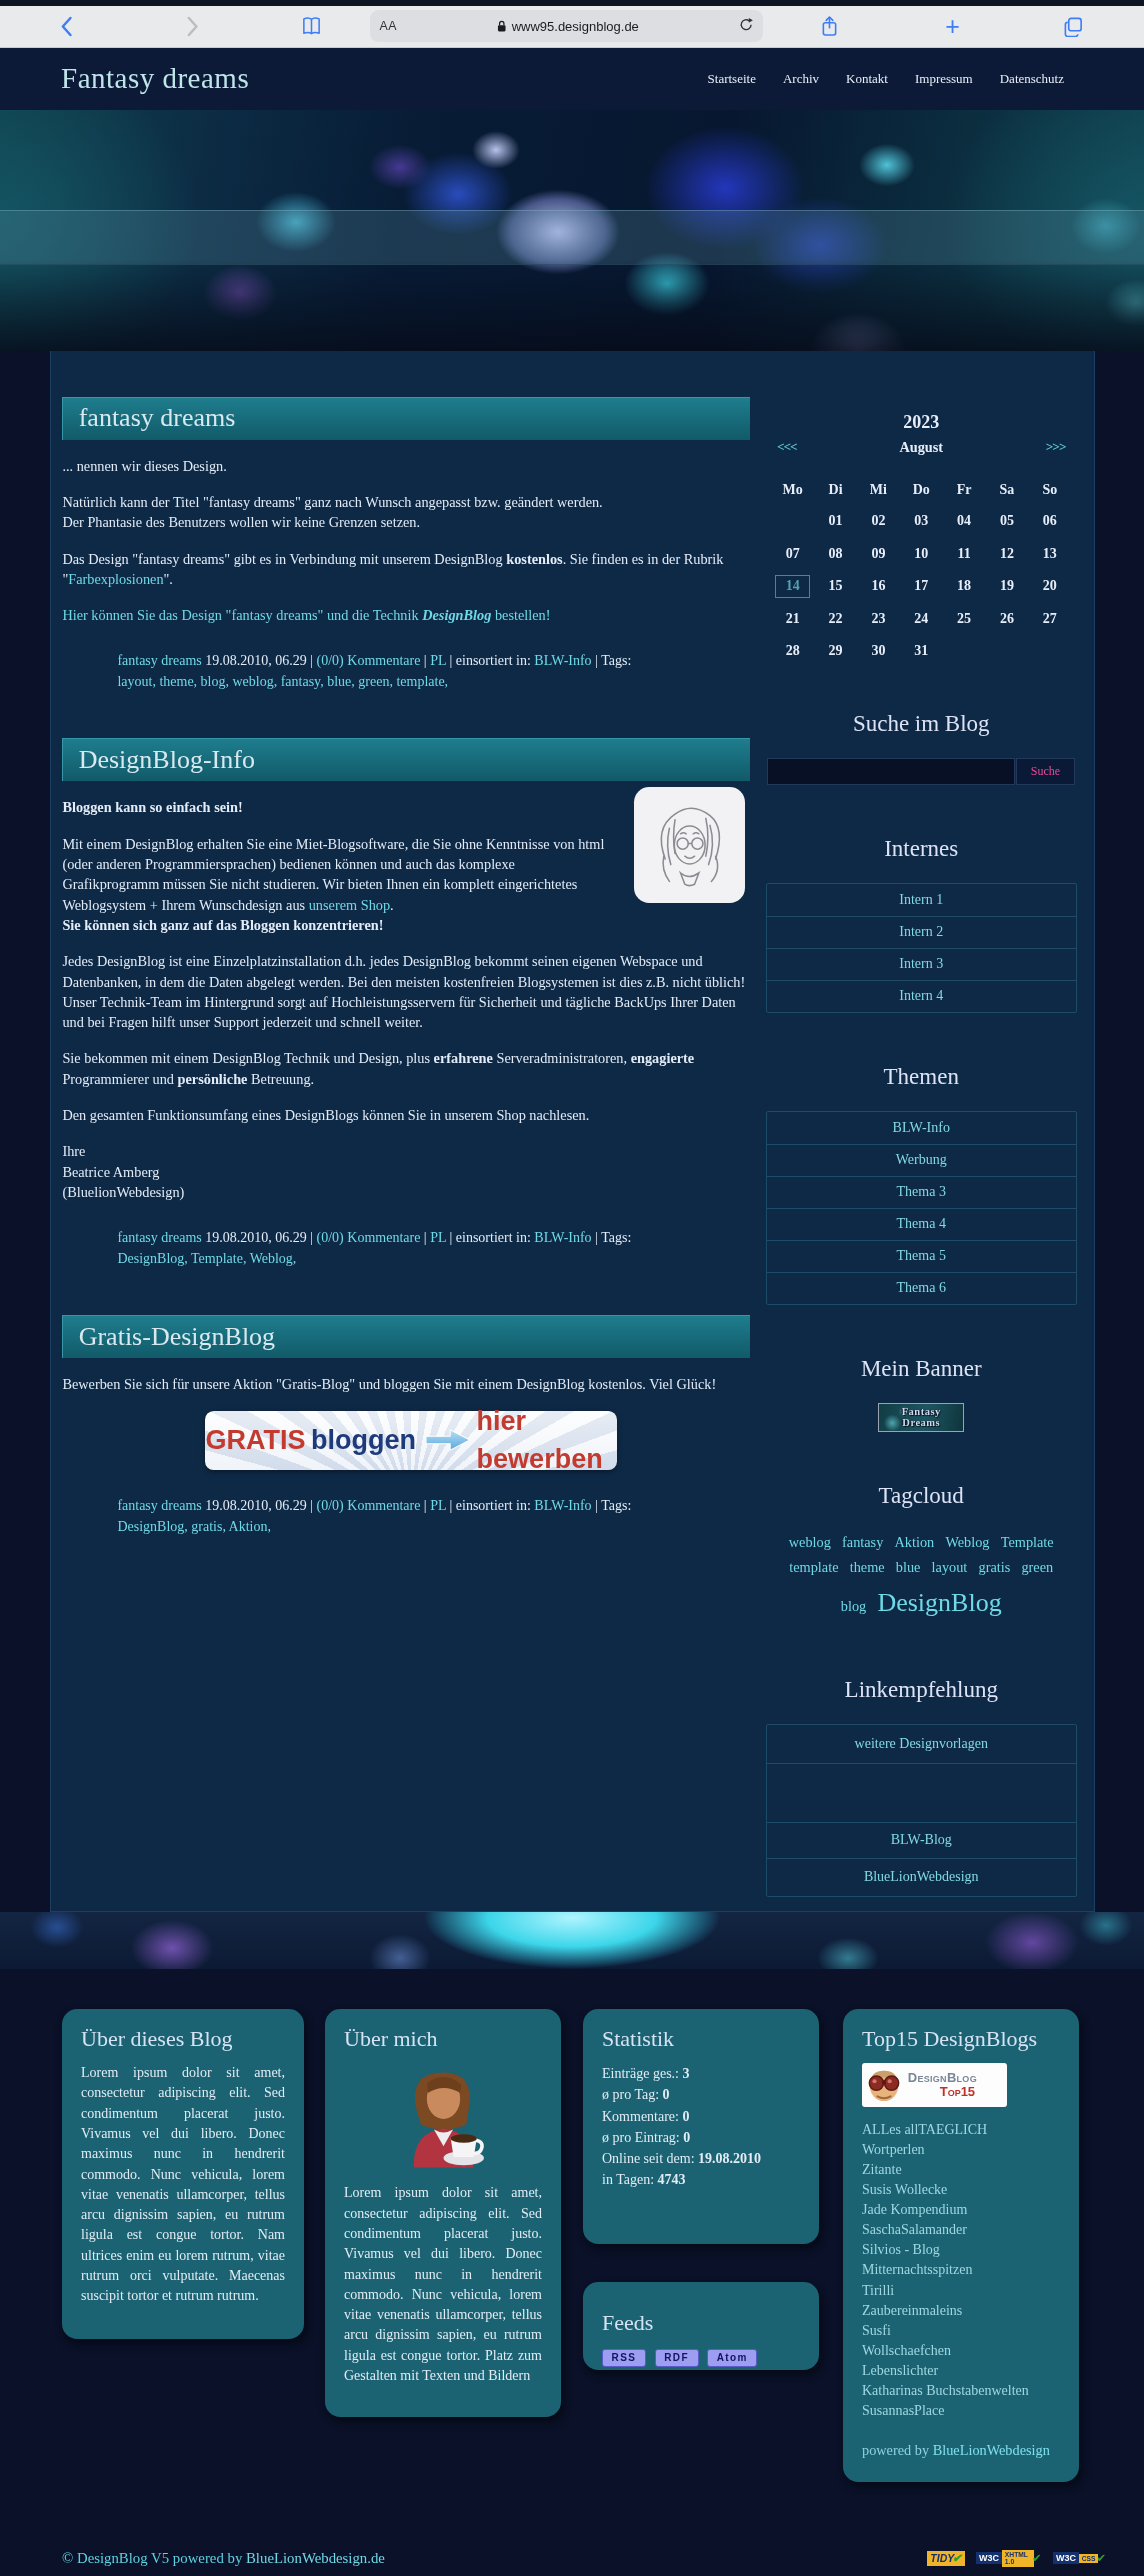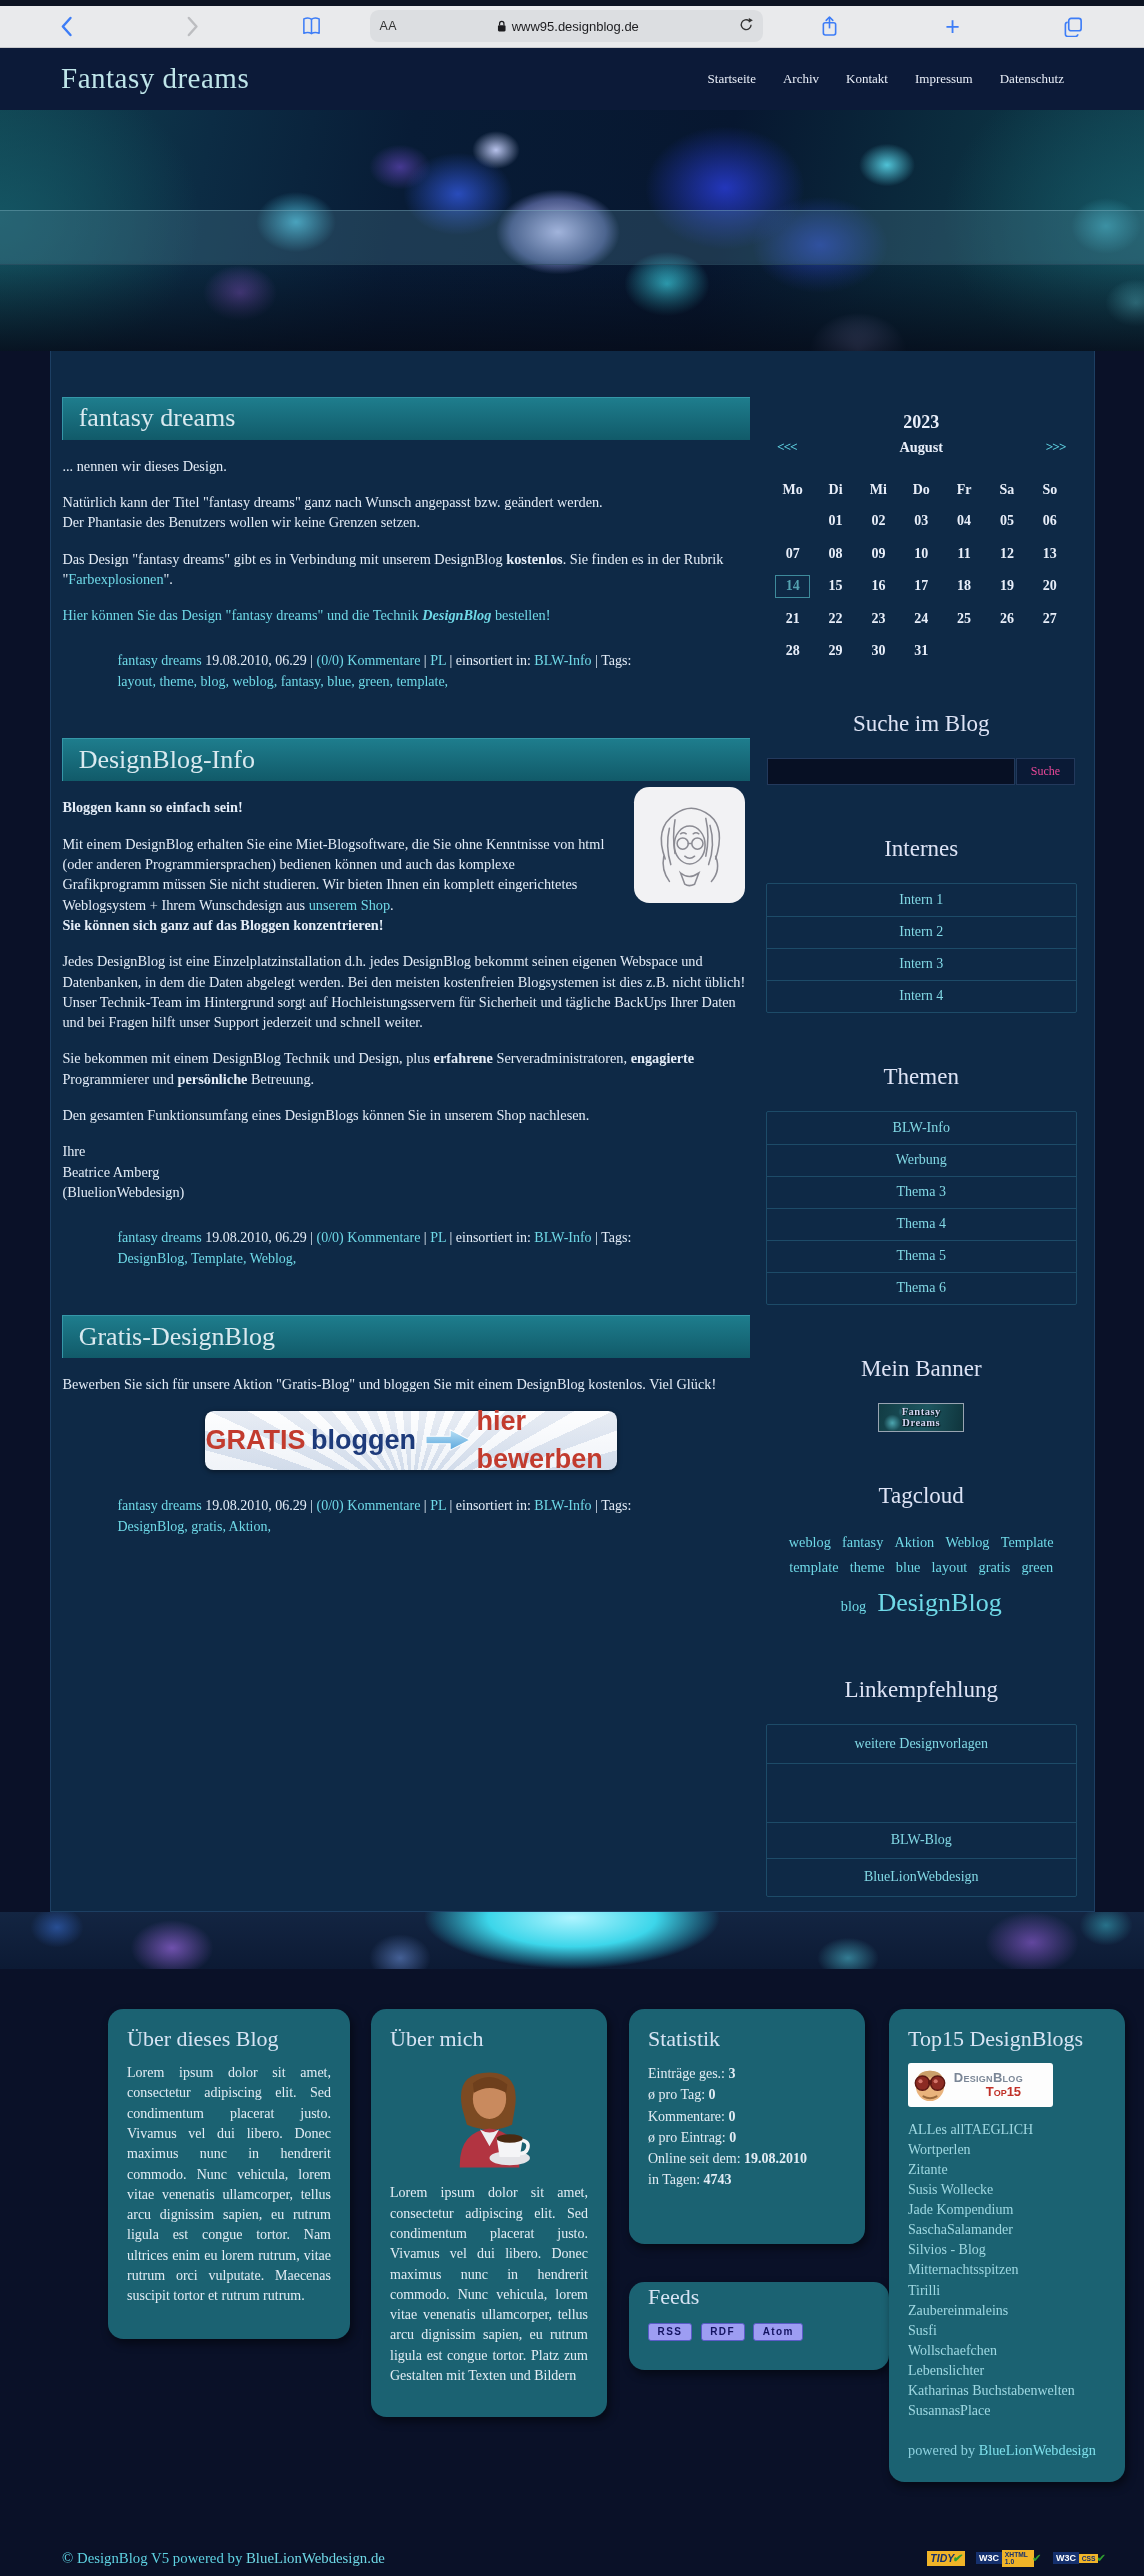--- a/index.html
+++ b/index.html
@@ -107,28 +107,28 @@
       radial-gradient(200px 69px at 572px 5.7px, #aef4ff, #3cd6ea 42%, rgba(40,180,210,.25) 68%, transparent 74%),
       radial-gradient(59px 40px at 172px 36px, rgba(152,102,222,.7), transparent 70%),
       radial-gradient(67px 44px at 1032px 30.5px, rgba(142,92,212,.65), transparent 70%),
       radial-gradient(44px 34px at 400px 46px, rgba(122,162,242,.5), transparent 70%),
       radial-gradient(44px 29px at 848px 46px, rgba(82,202,222,.55), transparent 70%),
       radial-gradient(38px 29px at 57px 15.3px, rgba(62,122,232,.5), transparent 70%),
       radial-gradient(38px 29px at 1106px 13.3px, rgba(62,192,212,.5), transparent 70%),
       linear-gradient(180deg,#132542,#0c1a34);}
 
   
-  .footer{position:relative;height:572px;background:#0a1128;margin-left:46px;}
+  .footer{position:relative;height:572px;background:#0a1128;}
   .fbox{position:absolute;background:#1b6272;border-radius:15.3px;padding:17px 19px;color:#e2ecf4;box-shadow:2.9px 4.8px 8.6px rgba(0,0,0,.45);}
   .fbox h3{margin:0 0 11.4px 0;font-weight:normal;font-size:22px;color:#d6e3f3;}
   .ftext{font-size:14px;line-height:1.45;text-align:justify;}
   .b1{left:62px;top:40px;width:242px;height:330px;}
   .b2{left:325px;top:40px;width:236px;height:408px;}
   .b3{left:583px;top:40px;width:236px;height:235px;}
-  .b5{left:583px;top:313px;width:260px;height:88px;padding-top:2px;}
+  .b5{left:583px;top:313px;width:236px;height:88px;padding-top:28px;}
   .b4{left:843px;top:40px;width:236px;height:473px;}
   .avatar{display:flex;justify-content:center;margin:1.9px 0 13.3px 0;}
   .stat-row{font-size:14px;line-height:1.52;}
   .stat-v{font-weight:bold;}
   .feed-badge{display:inline-block;background:#9d9df2;border:1px solid #5a5ac8;border-radius:2.9px;color:#141462;font-family:"Liberation Sans",sans-serif;font-size:10px;font-weight:bold;letter-spacing:1.4px;padding:1.9px 8.6px 2.9px 8.6px;margin-right:8.6px;cursor:pointer;}
   .top15-badge{width:145px;height:44px;background:#fdfdfd;border-radius:2.9px;display:flex;align-items:center;gap:3.8px;padding:1.9px 5.7px 1.9px 1.9px;margin:1.9px 0 13.3px 0;cursor:pointer;}
   .t15-txt{display:flex;flex-direction:column;align-items:flex-start;line-height:1.05;font-family:"Liberation Sans",sans-serif;}
   .t15-l1{color:#7a8696;font-weight:bold;font-size:13px;letter-spacing:0.3px;font-variant:small-caps;}
   .t15-l2{color:#c03028;font-weight:bold;font-size:13px;margin-left:32px;font-variant:small-caps;}
   .top15-list{list-style:none;margin:0;padding:0;font-size:14px;line-height:1.43;}

